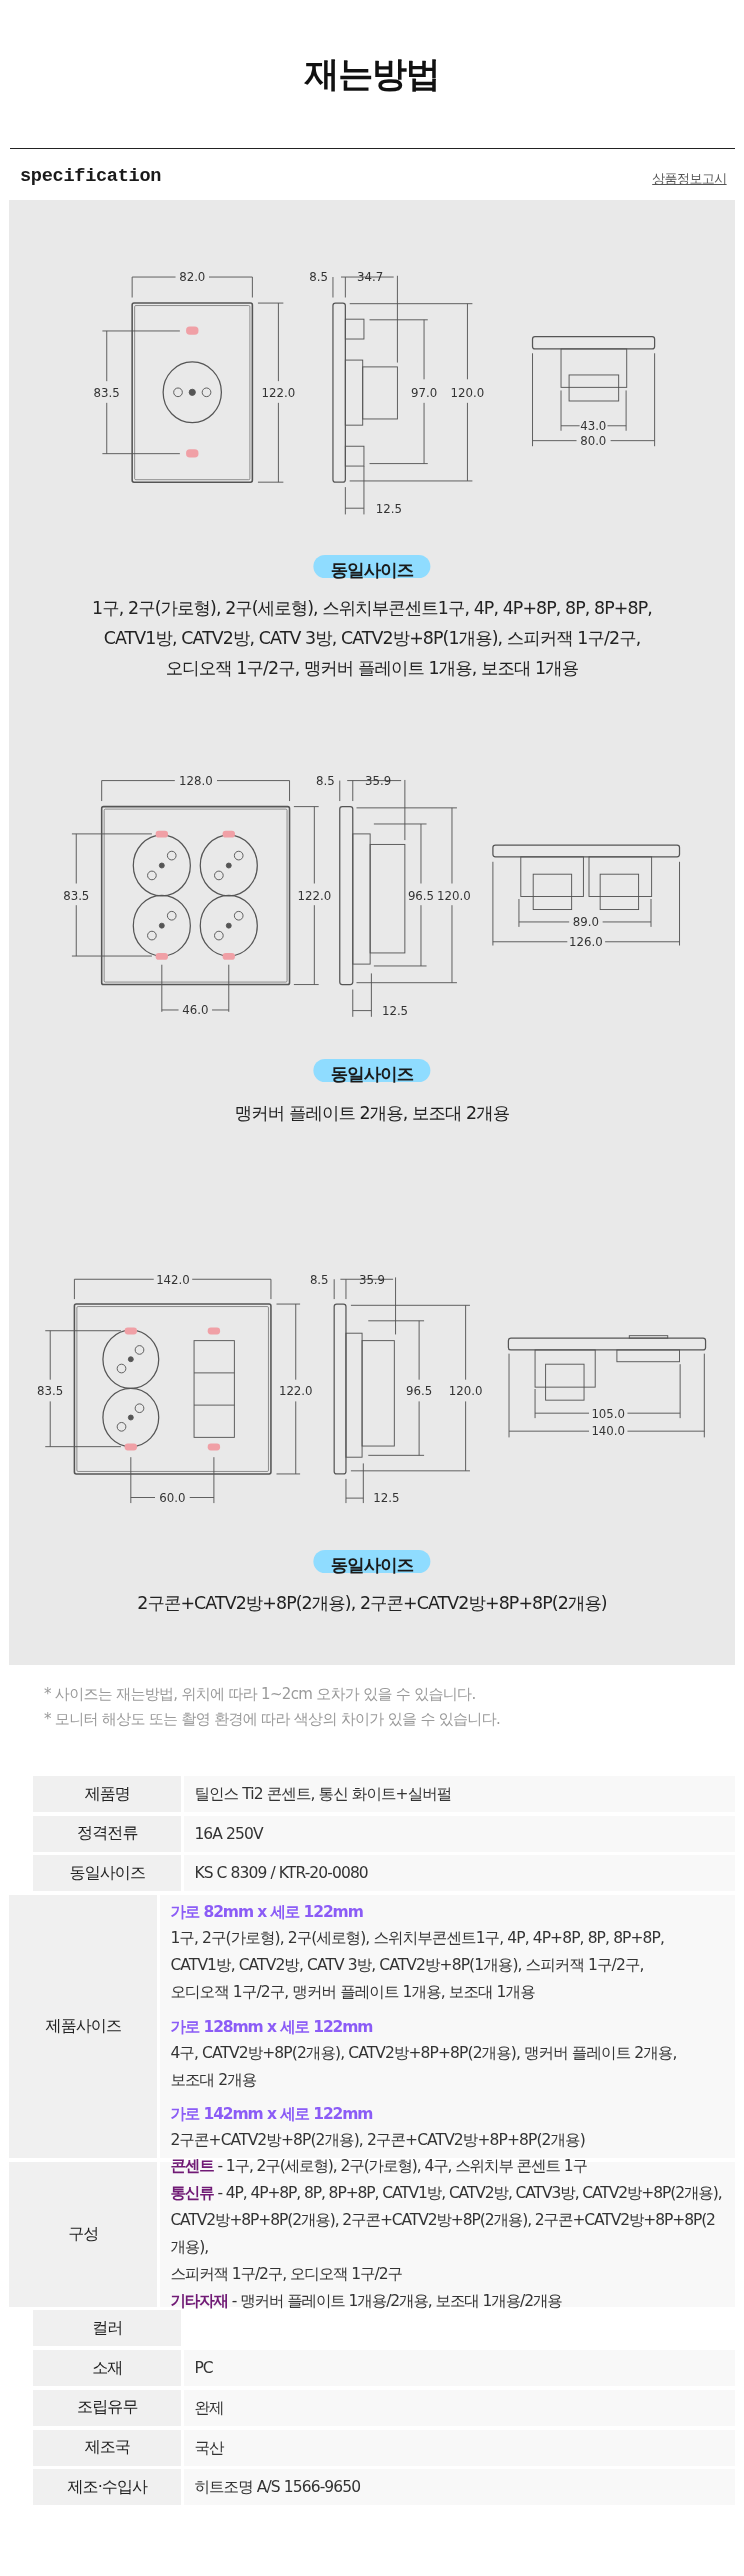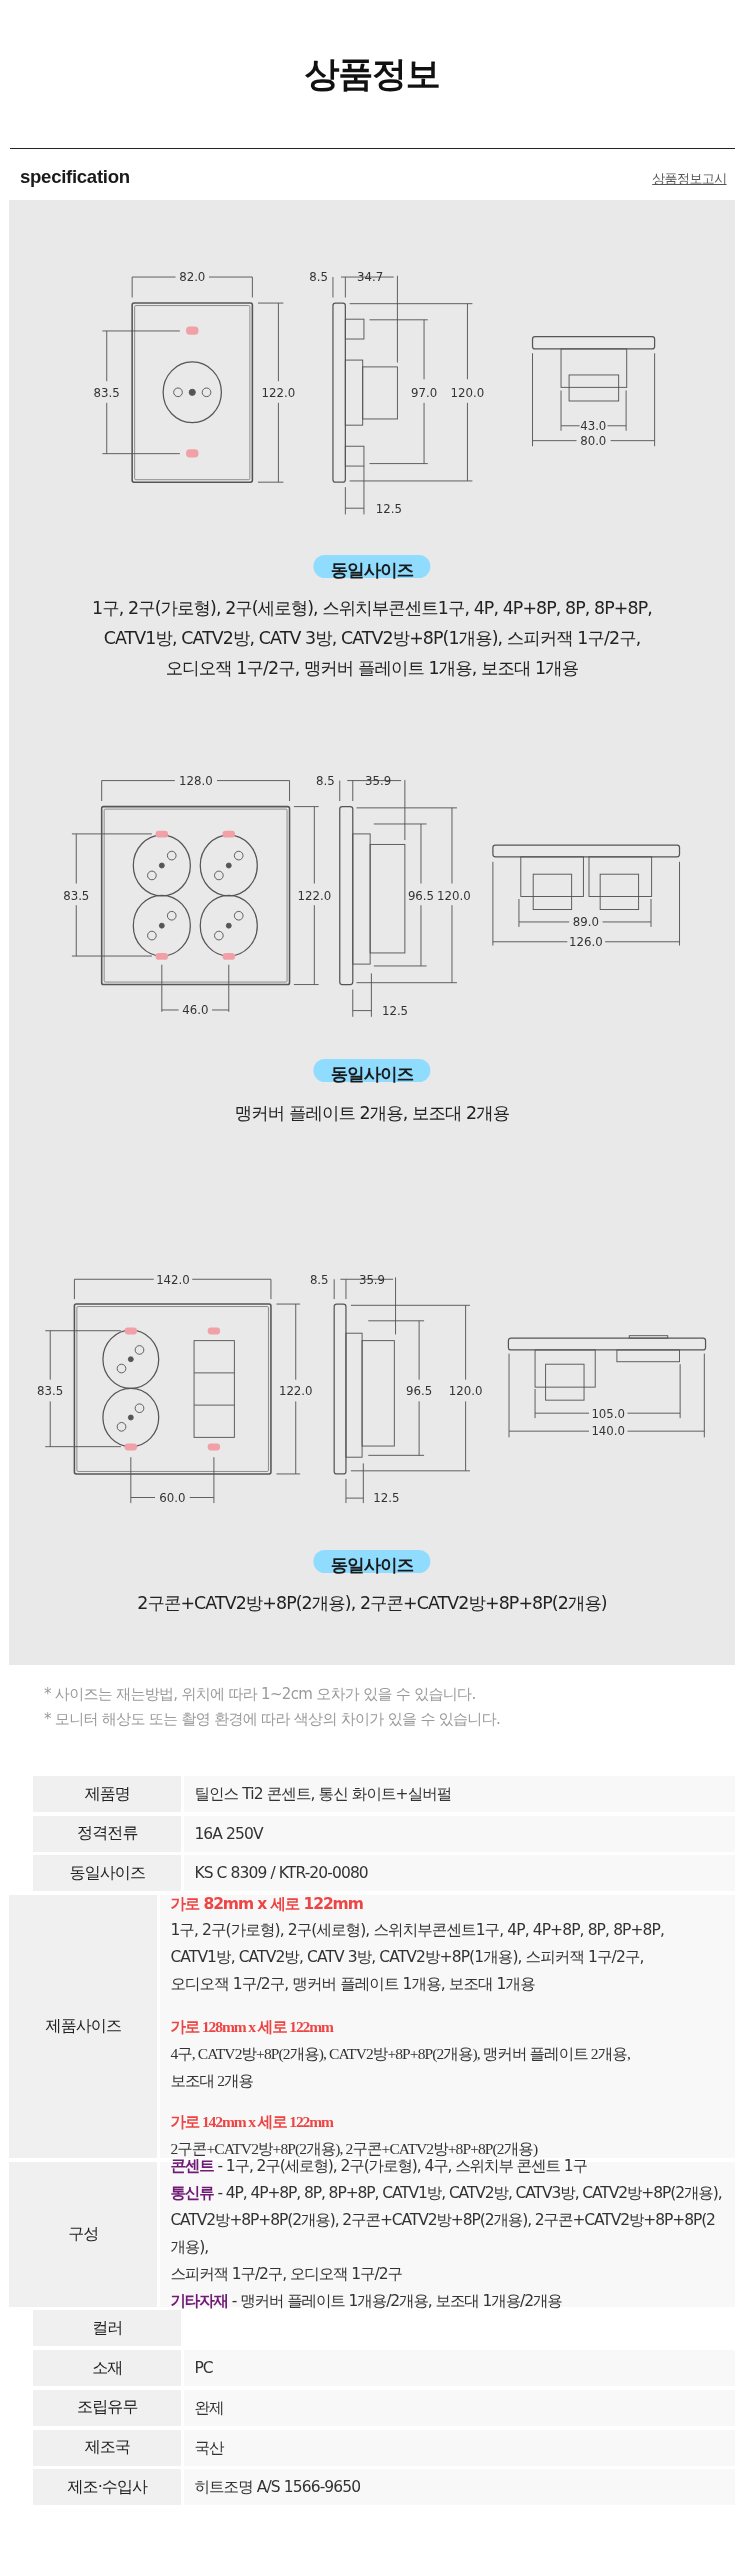--- a/index.html
+++ b/index.html
@@ -1,52 +1,52 @@
 <!DOCTYPE html>
 <html style="font-size:10px"><head>
 <meta charset="utf-8">
 <style>
   * { box-sizing: border-box; margin: 0; padding: 0; }
   html, body { width: 744px; background: #ffffff; }
   body { font-family: "DejaVu Sans", "Liberation Sans", sans-serif; color: #222; position: relative; height: 2576px; overflow: hidden; }
 
   .page-title { position: absolute; top: 51px; left: 0; width: 744px; text-align: center; font-size: 35px; font-weight: bold; color: #111; letter-spacing: -1.2px; line-height: 47px; }
   .title-rule { position: absolute; top: 148px; left: 10px; width: 725px; height: 1.2px; background: #222; }
-  .spec-label { position: absolute; top: 166px; left: 20px; font-family: Liberation Sans, sans-serif; font-size: 18.6px; font-weight: bold; color: #1a1a1a; letter-spacing: -0.3px; }
+  .spec-label { position: absolute; top: 166px; left: 20px; font-family: Liberation Mono, monospace; font-size: 18.6px; font-weight: bold; color: #1a1a1a; letter-spacing: -0.3px; }
   .notice-label { position: absolute; top: 170px; right: 17.4px; font-size: 13px; color: #555; letter-spacing: -0.6px; text-decoration: underline; }
 
   .gray-panel { position: absolute; top: 200px; left: 9.3px; width: 726px; height: 1465px; background: #e9e9e9; }
 
   .diagram { position: absolute; left: 0; width: 744px; }
   .diagram svg { position: absolute; left: 0; top: 0; }
   .diagram svg text { font-family: "DejaVu Sans", sans-serif; font-size: 19px; fill: #333; }
 
   .badge { position: absolute; left: 50%; transform: translateX(-50%); height: 23px; padding: 0 17.4px; border-radius: 15.5px; background: #8fdcff; font-size: 17.4px; font-weight: bold; color: #1a1a1a; line-height: 30px; letter-spacing: -0.9px; white-space: nowrap; }
   .same-size-text { position: absolute; left: 37px; width: 670px; text-align: center; font-size: 17.4px; line-height: 30px; color: #222; letter-spacing: -0.9px; }
 
   .notes { position: absolute; top: 1682px; left: 44px; font-size: 15px; line-height: 25px; color: #9a9a9a; letter-spacing: -0.7px; }
 
   .spec-table { position: absolute; top: 1776px; left: 9.3px; width: 726px; }
   .spec-row { display: flex; margin-bottom: 3.7px; }
   .spec-th { width: 148px; background: #f0f0f0; display: flex; align-items: center; justify-content: center; font-size: 16px; color: #222; letter-spacing: -0.9px; flex-shrink: 0; }
   .spec-td { flex: 1; margin-left: 3.1px; background: #f8f8f8; padding: 0 10px 0 10px; font-size: 15.5px; color: #333; letter-spacing: -0.9px; display: flex; flex-direction: column; justify-content: center; }
   .spec-row.single { height: 36px; padding-left: 24px; }
   .spec-row.single .spec-td { line-height: 36px; }
   .size-group { padding: 2.5px 0 0 0; }
-  .size-group + .size-group { margin-top: 13px; font-family: Liberation Serif, serif; }
-  .size-head { font-weight: bold; color: #ef4444; font-size: 15.5px; line-height: 26px; letter-spacing: -1.1px; }
+  .size-group + .size-group { margin-top: 5px; }
+  .size-head { font-weight: bold; color: #8b5cf6; font-size: 15.5px; line-height: 26px; letter-spacing: -1.1px; }
   .size-body { font-size: 15.5px; line-height: 27px; color: #333; }
   .multi { padding-top: 6.2px; padding-bottom: 8.7px; }
   .comp-line { font-size: 15.5px; line-height: 27px; color: #333; letter-spacing: -1.1px; }
   .comp-line b { color: #701a75; font-weight: bold; }
 </style>
 </head>
 <body>
 
-<h1 class="page-title">상품정보</h1>
+<h1 class="page-title">재는방법</h1>
 <div class="title-rule"></div>
 <div class="spec-label">specification</div>
 <div class="notice-label">상품정보고시</div>
 
 <div class="gray-panel"></div>
 
 <div class="diagram" style="top:0;">
   <svg width="744" height="533" stroke="#555" fill="none" stroke-width="1.5" viewBox="0 0 1200 860">
 
     <rect x="213" y="489" width="194" height="289" rx="3" stroke-width="2.5"></rect>

